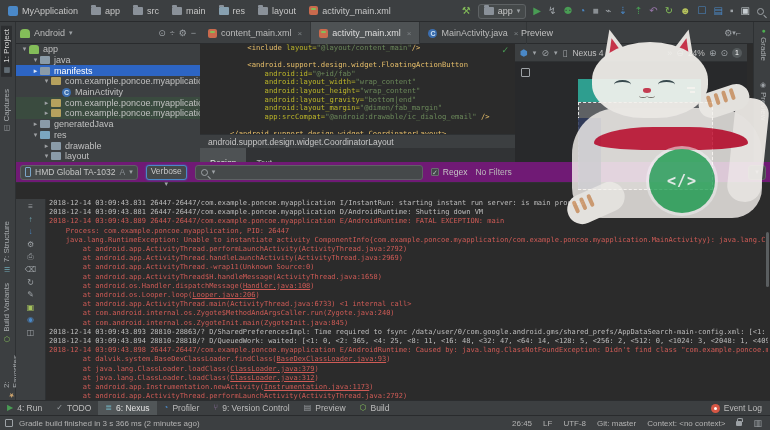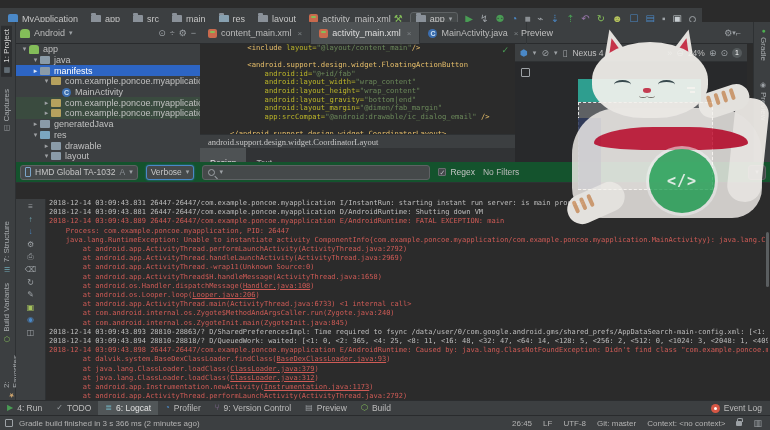--- a/index.html
+++ b/index.html
@@ -3,21 +3,21 @@
 <meta charset="utf-8">
 <style>
   * { margin:0; padding:0; box-sizing:border-box; }
   body { background:#1a1a1a; }
   #app {
     position:relative; width:770px; height:430px; overflow:hidden;
     background:#2b2b2b; font-family:"Liberation Sans","DejaVu Sans",sans-serif;
     color:#bbbbbb; -webkit-font-smoothing:antialiased;
   }
   
-  .titlebar { position:absolute; left:0; top:8px; width:702px; height:22px;
+  .titlebar { position:absolute; left:0; top:0; width:770px; height:22px;
     background:#3c3f41; border-bottom:1px solid #292b2d; display:flex; align-items:center; }
   .crumbs { display:flex; align-items:center; gap:13px; padding-left:8px; }
   .crumb { display:flex; align-items:center; gap:4px; font-size:9px; color:#c6c6c6; }
   .fold { width:10px; height:8px; background:#8a9199; border-radius:1px; position:relative; }
   .fold:before { content:""; position:absolute; left:0; top:-2px; width:5px; height:2px; background:#8a9199; border-radius:1px 1px 0 0; } .fold.resf { background:#87a0b0; }
   .proj-ic { width:10px; height:10px; background:#4a88c7; border-radius:2px; }
   .file-ic { width:9px; height:9px; border-radius:2px; background:#c96a4d; position:relative; }
   .file-ic:before { content:""; position:absolute; left:2px; top:2px; right:2px; height:2px; background:#84bd59; border-radius:1px; }
   .jclass-ic { width:9px; height:9px; border-radius:50%; background:#3b6eaf; color:#cfe3f5; font-size:7px; line-height:9px; text-align:center; font-weight:bold; }
   .main-toolbar { position:absolute; right:6px; top:0; height:22px; display:flex; align-items:center; gap:7px; }
@@ -63,41 +63,41 @@
   
   .editor { position:absolute; left:200px; top:44px; width:315px; height:104px; background:#2b2b2b; overflow:hidden; }
   .gutter { position:absolute; left:0; top:0; width:27px; height:90px; background:#313335; border-right:1px solid #3a3d3f; }
   .gl { height:8.6px; font:7px "DejaVu Sans Mono",monospace; color:#606366; text-align:right; padding-right:4px; position:relative; }
   .gl .gic { position:absolute; left:2px; top:0; color:#c9a26d; font-size:7px; }
   .code { position:absolute; left:30px; top:0; right:0; height:90px; font:7.2px "DejaVu Sans Mono",monospace; line-height:8.6px; white-space:pre; }
   .cl { height:8.6px; }
   .seg-t { color:#e8bf6a; } .seg-a { color:#bbb529; } .seg-v { color:#6a8759; }
   .ed-check { position:absolute; right:6px; top:1px; color:#499c54; font-size:9px; }
   .ed-crumb { position:absolute; left:200px; top:134px; width:315px; height:14px; background:#3c3f41; border-top:1px solid #2e3133;
-    font-size:8.5px; color:#c6c6c6; line-height:14px; padding-left:8px; white-space:nowrap; overflow:hidden;font-family:Liberation Serif, serif; }
+    font-size:8.5px; color:#c6c6c6; line-height:14px; padding-left:8px; white-space:nowrap; overflow:hidden; }
   .ed-modes { position:absolute; left:200px; top:148px; width:315px; height:14px; background:#313335; display:flex; }
   .mode-tab { font-size:8.5px; line-height:14px; padding:8px 10px; color:#b6b6b6; }
   .mode-tab.active { background:#4e5254; color:#e0e0e0; }
   
   .preview { position:absolute; left:515px; top:44px; width:232px; height:118px; background:#28292b; overflow:visible; }
   .pv-toolbar { height:18px; background:#3c3f41; border-bottom:1px solid #2e3133; display:flex; align-items:center; gap:5px; padding:0 5px; font-size:8.5px; color:#c0c0c0; }
   .pv-ic { font-size:9px; color:#9da2a6; }
   .pv-ic.blue { color:#4a88c7; }
   .pv-zoom { display:flex; align-items:center; gap:4px; margin-left:auto; }
   .err-badge { width:10px; height:10px; border-radius:50%; background:#555a5c; color:#fff; font-size:7px; line-height:10px; text-align:center; }
   .sel-tool { position:absolute; left:6px; top:24px; width:9px; height:9px; border:1px solid #9da2a6; border-radius:1px; }
   
   .logcat { position:absolute; left:16px; top:162px; width:754px; height:238px; background:#2b2b2b; }
   .lc-title { height:16px; background:#3d4a57; display:flex; align-items:center; padding:0 6px; font-size:9px; color:#c9ced3; }
   .lc-title .spacer { flex:1; }
-  .lc-controls { height:21px; background:#14532d; border-bottom:1px solid #2e3133; display:flex; align-items:center; gap:8px; padding:0 4px; }
+  .lc-controls { height:21px; background:#701a75; border-bottom:1px solid #2e3133; display:flex; align-items:center; gap:8px; padding:0 4px; }
   .combo { display:flex; align-items:center; gap:4px; background:#45494a; border:1px solid #5e6264; border-radius:3px;
     height:15px; padding:0 4px; font-size:8.5px; color:#c6c6c6; white-space:nowrap; }
   .combo .dim { color:#8b9094; }
-  .combo.focus { border-color:#4a88c7; box-shadow:0 0 2px #3a78b7; }
+  .combo.focus { border-color:#4a88c7; box-shadow:0 0 2px #3a78b7;flex-direction:column; }
   .phone-ic { width:6px; height:10px; border:1px solid #7aa5c9; border-radius:1px; }
   .searchbox { display:flex; align-items:center; gap:4px; background:#45494a; border:1px solid #5e6264; border-radius:3px; height:15px; width:228px; padding:0 5px; }
   .chk { display:flex; align-items:center; gap:4px; font-size:8.5px; color:#c6c6c6; }
   .chk .box { width:8px; height:8px; background:#43474a; border:1px solid #6a6e71; border-radius:1px; color:#b8bcbf; font-size:7px; line-height:8px; text-align:center; }
   .lc-left { position:absolute; left:0; top:37px; width:30px; bottom:0; background:#3c3f41; border-right:1px solid #2e3133; display:flex; flex-direction:column; align-items:center; padding-top:4px; gap:4.6px; }
   .lci { font-size:8px; line-height:9px; color:#9da2a6; }
   .log { position:absolute; left:33px; top:37px; right:2px; bottom:0; overflow:hidden;
     font:7px "DejaVu Sans Mono",monospace; line-height:9.2px; white-space:pre; }
   .ll-w { color:#bdbdbd; } .ll-r { color:#cf5b56; }
   .ll-r .lnk { text-decoration:underline; }
@@ -415,21 +415,21 @@
       <span class="tw-item">
         <span style="color: rgb(73, 156, 84); font-size: 8px; line-height: 1;">▶</span>
         <span>4: Run</span>
       </span>
       <span class="tw-item">
         <span style="color: rgb(157, 162, 166); font-size: 8px; line-height: 1;">✓</span>
         <span>TODO</span>
       </span>
       <span class="tw-item active">
         <span style="color: rgb(111, 168, 181); font-size: 8px; line-height: 1;">≣</span>
-        <span>6: Logcat</span>
+        <span>6: Nexus</span>
       </span>
       <span class="tw-item">
         <span style="color: rgb(74, 136, 199); font-size: 8px; line-height: 1;">◔</span>
         <span>Profiler</span>
       </span>
       <span class="tw-item">
         <span style="color: rgb(152, 118, 170); font-size: 8px; line-height: 1;">⑂</span>
         <span>9: Version Control</span>
       </span>
       <span class="tw-item">

